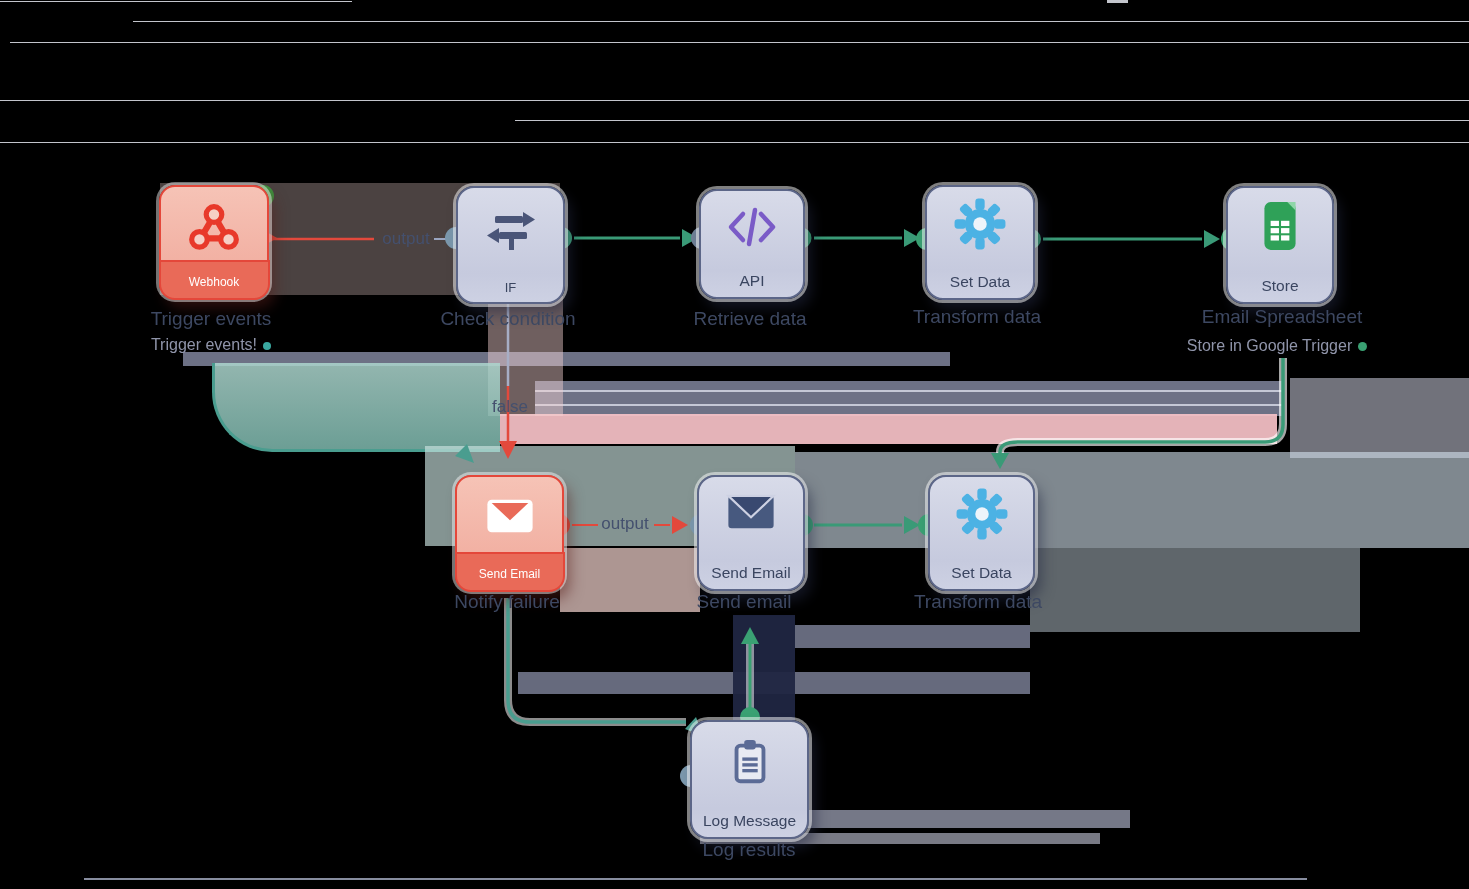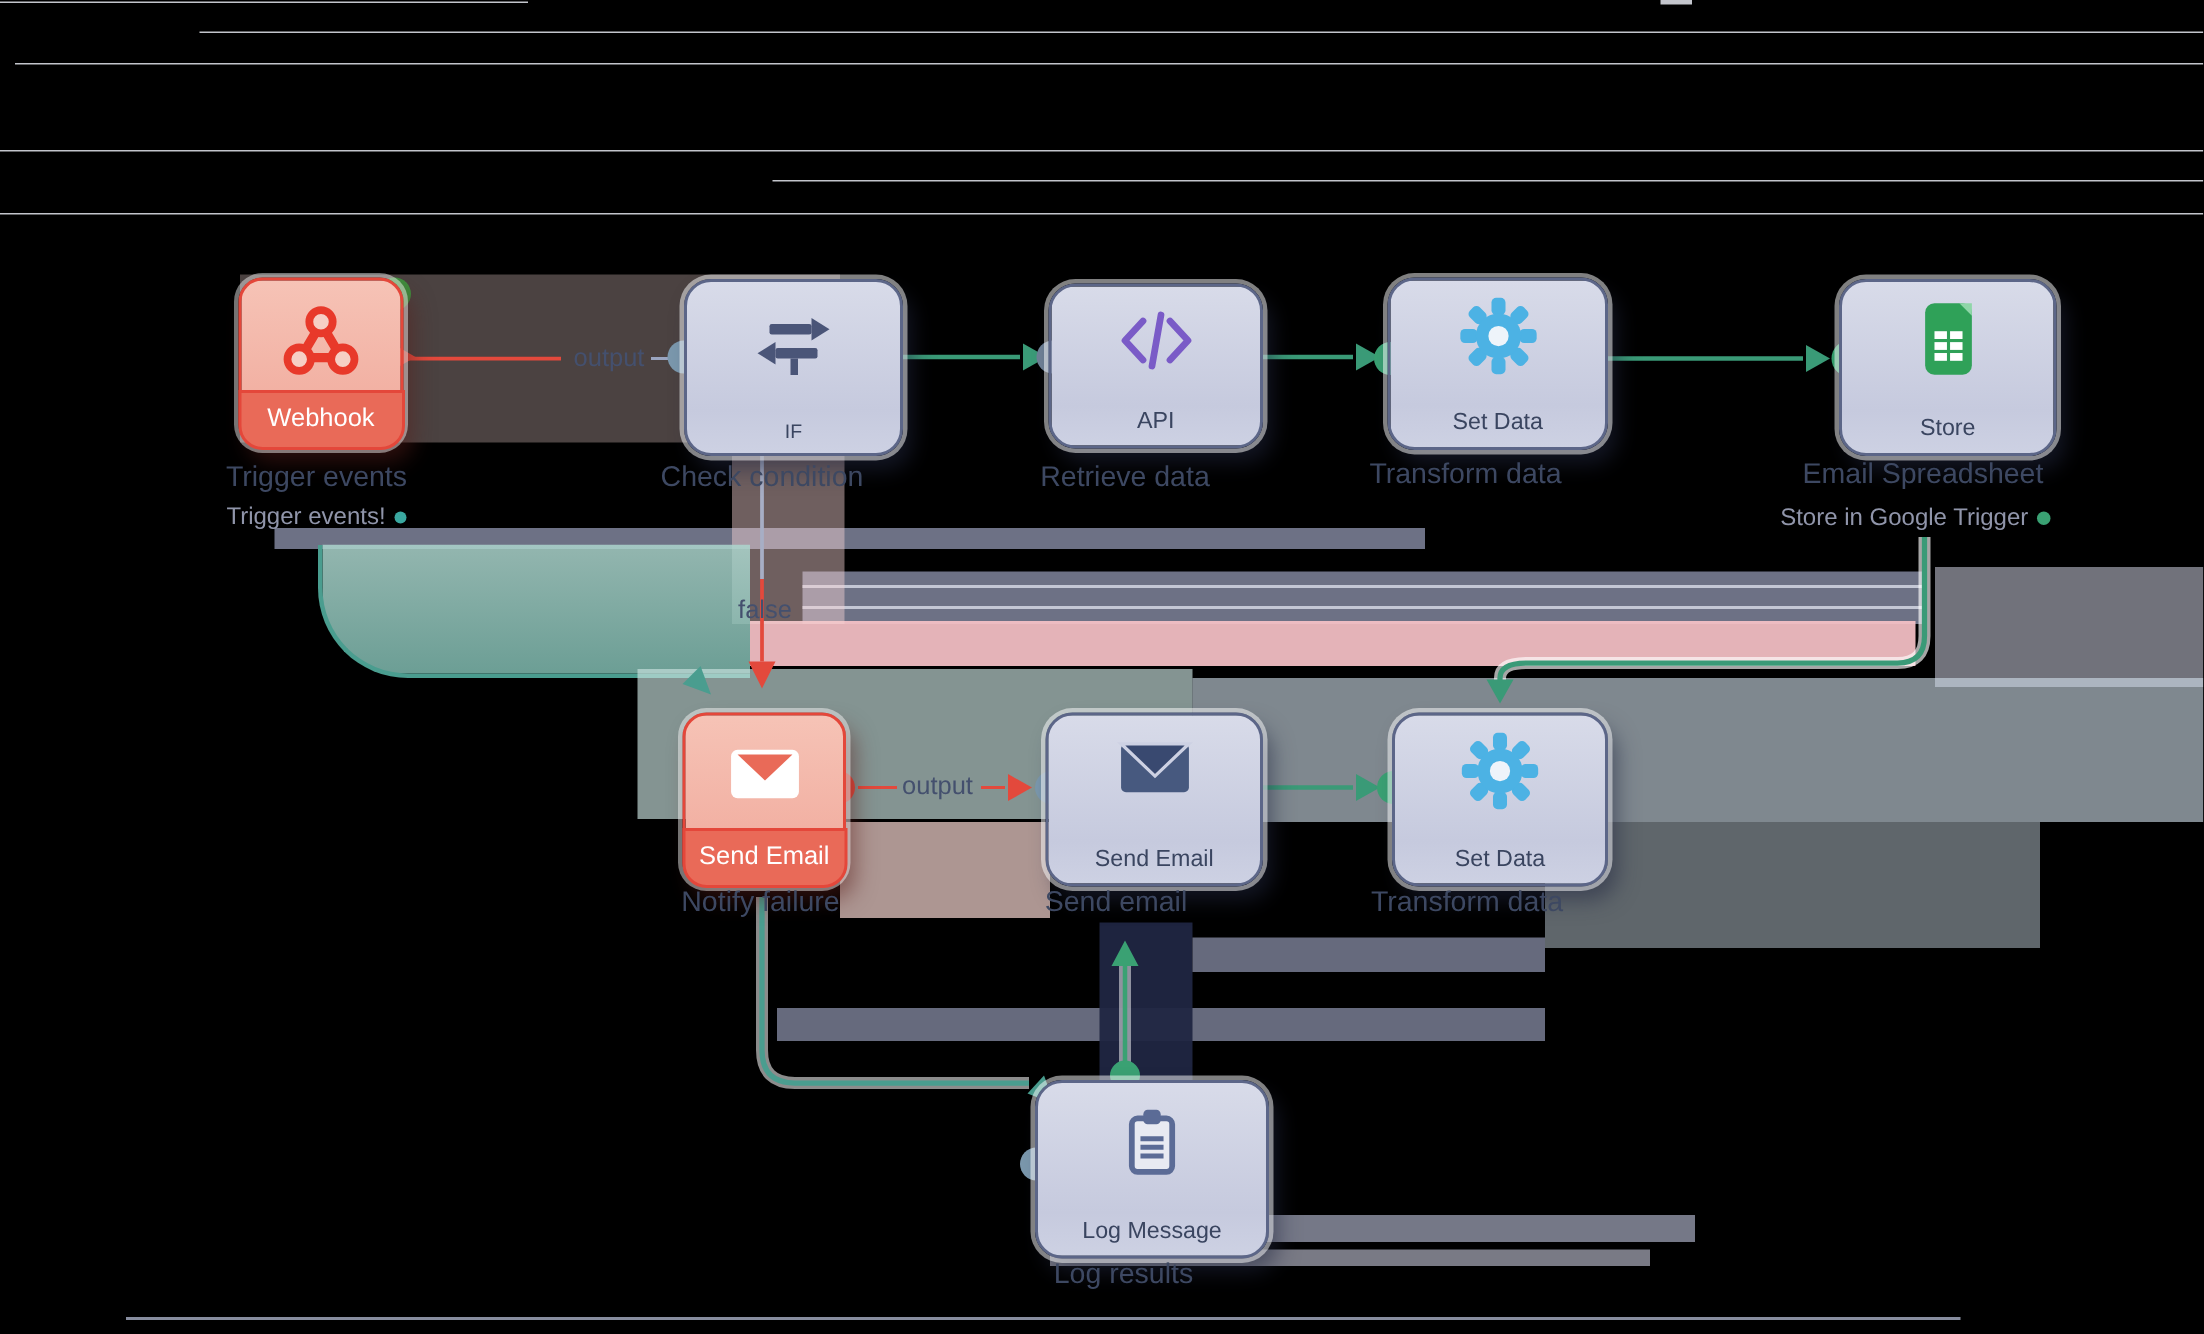--- a/index.html
+++ b/index.html
@@ -32,31 +32,31 @@
   .w-lavE{left:718px;top:810px;width:412px;height:18px;background:rgba(167,171,192,.70);}
   .w-lavF{left:700px;top:833px;width:400px;height:11px;background:rgba(201,204,221,.60);}
 
   
   .edges{position:absolute;left:0;top:0;pointer-events:none;}
 
   
   .node{position:absolute;border-radius:18px;}
   .node.lav{background:linear-gradient(180deg,#d8dbe9 0%,#c6cade 75%,#cdd1e3 100%);
     border:2.5px solid #5c6688;
-    box-shadow:0 0 0 3px rgba(255,255,255,.5),6px 9px 14px rgba(35,40,65,.55);padding-left:37px;}
+    box-shadow:0 0 0 3px rgba(255,255,255,.5),6px 9px 14px rgba(35,40,65,.55);}
   .node.red{background:linear-gradient(180deg,#f6c3b6,#f0a89a);
     border:2.5px solid #e4473a;border-radius:16px;
     box-shadow:0 0 0 3px rgba(255,255,255,.45),6px 9px 14px rgba(90,30,25,.5);}
   .nicon{position:absolute;left:50%;top:10px;transform:translateX(-50%);}
   .node.red .nicon{top:14px;}
   .nlabel{position:absolute;left:0;right:0;bottom:7px;text-align:center;
     font-size:15.5px;color:#3a4560;white-space:nowrap;}
   .nband{position:absolute;left:-2.5px;right:-2.5px;bottom:-2.5px;height:36px;
     background:#e96a58;border:2.5px solid #e4473a;border-radius:0 0 16px 16px;}
-  .node.red .nlabel{color:#ffffff;font-size:17px;bottom:8px;z-index:1;}
+  .node.red .nlabel{color:#ffffff;font-size:12px;bottom:8px;z-index:1;}
 
   
   .ntitle{position:absolute;width:220px;text-align:center;font-size:19px;color:#3d4862;white-space:nowrap;}
   .nsub{position:absolute;width:250px;text-align:center;font-size:16px;color:#9095aa;white-space:nowrap;}
   .dot{display:inline-block;width:9px;height:9px;border-radius:50%;margin-left:6px;vertical-align:middle;}
   .dot.teal{background:#3aa8a0;width:8px;height:8px;}
   .dot.green{background:#3aa173;}
 
   .elabel{position:absolute;font-size:17px;color:#44506e;text-align:center;white-space:nowrap;}
 </style>

